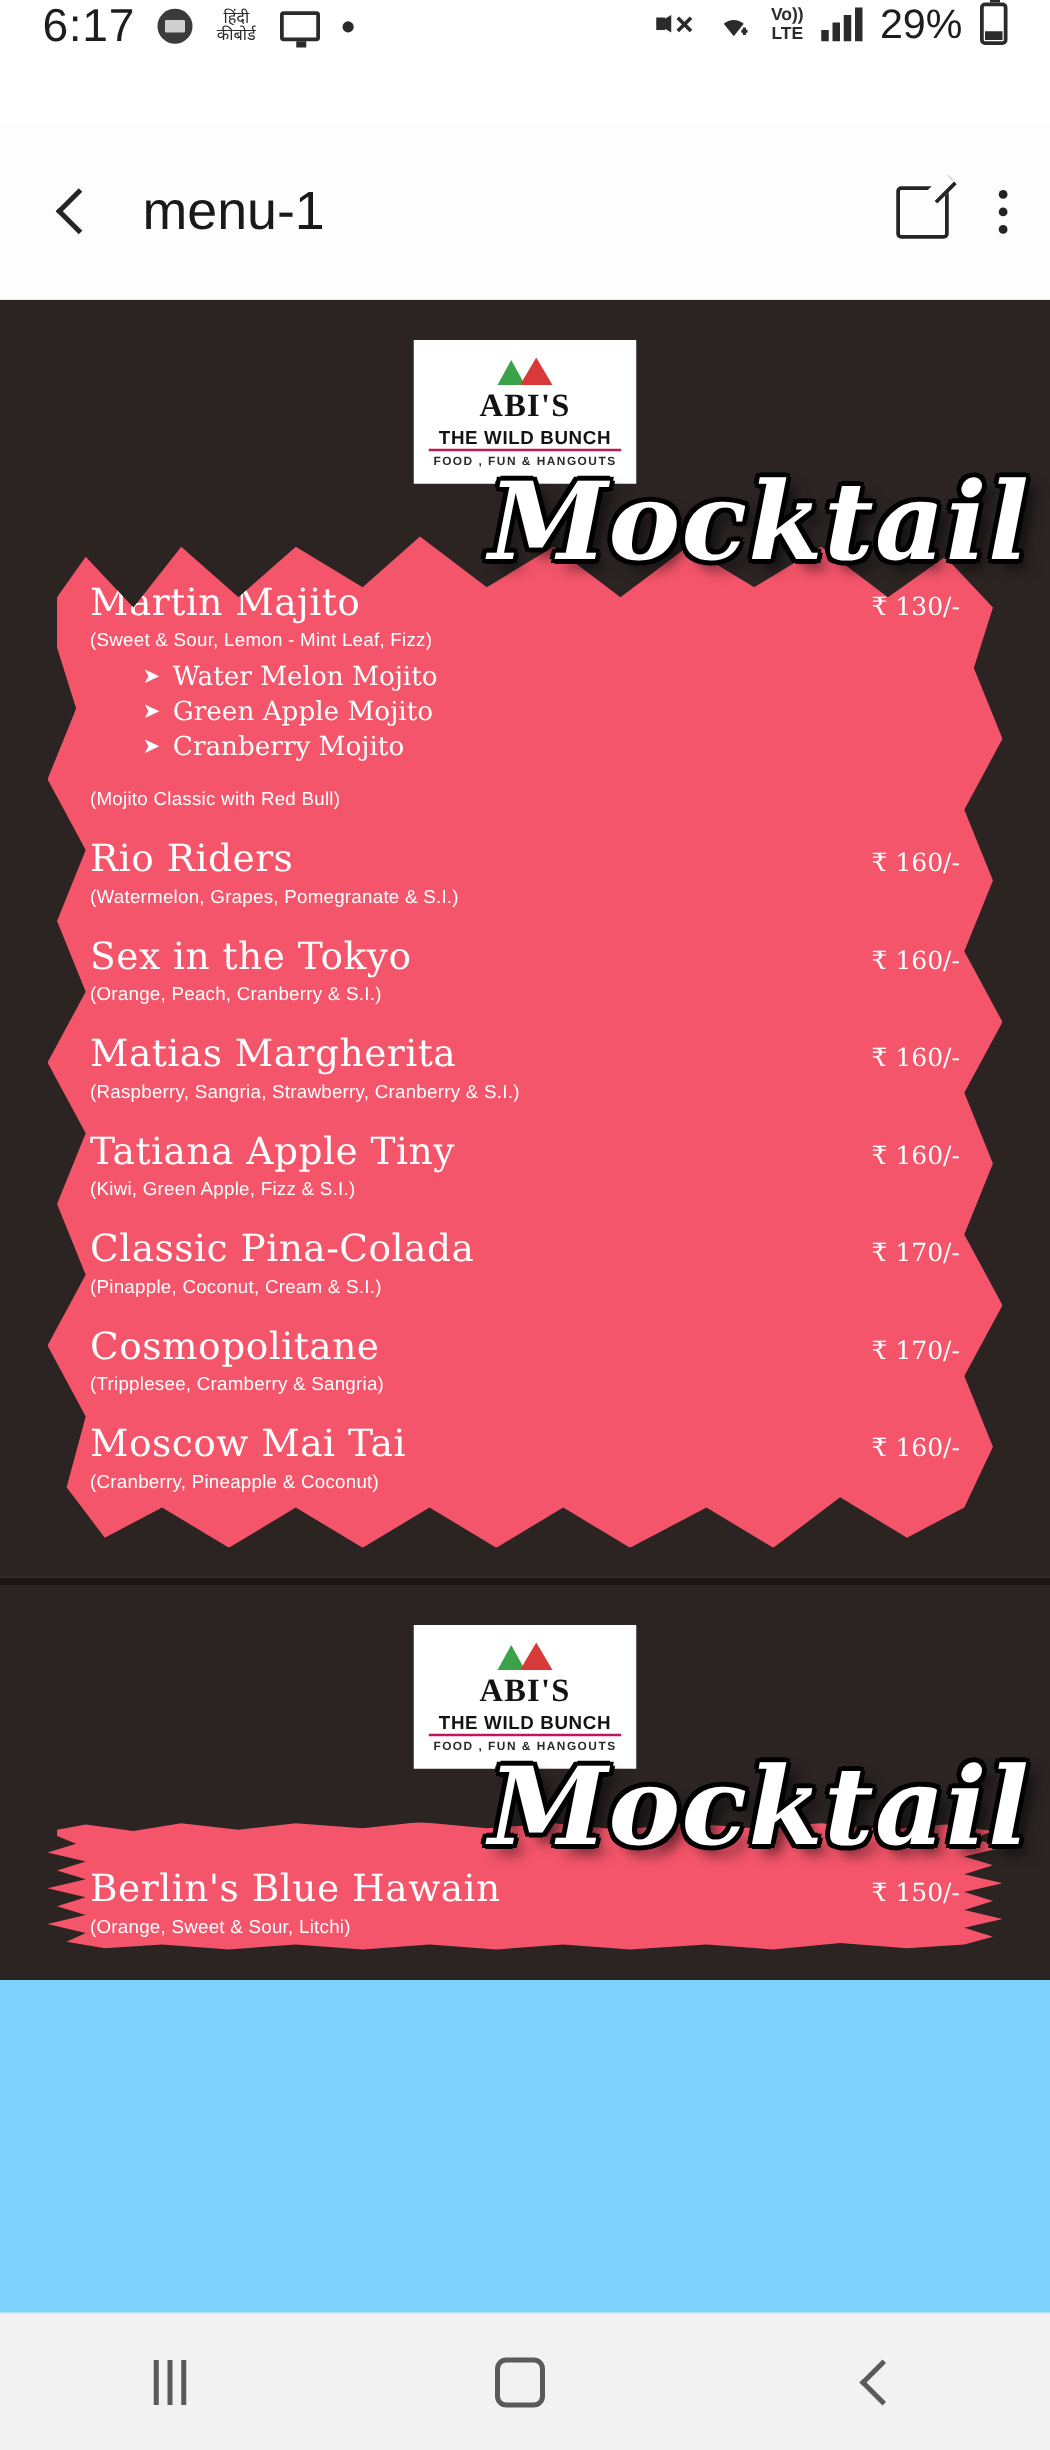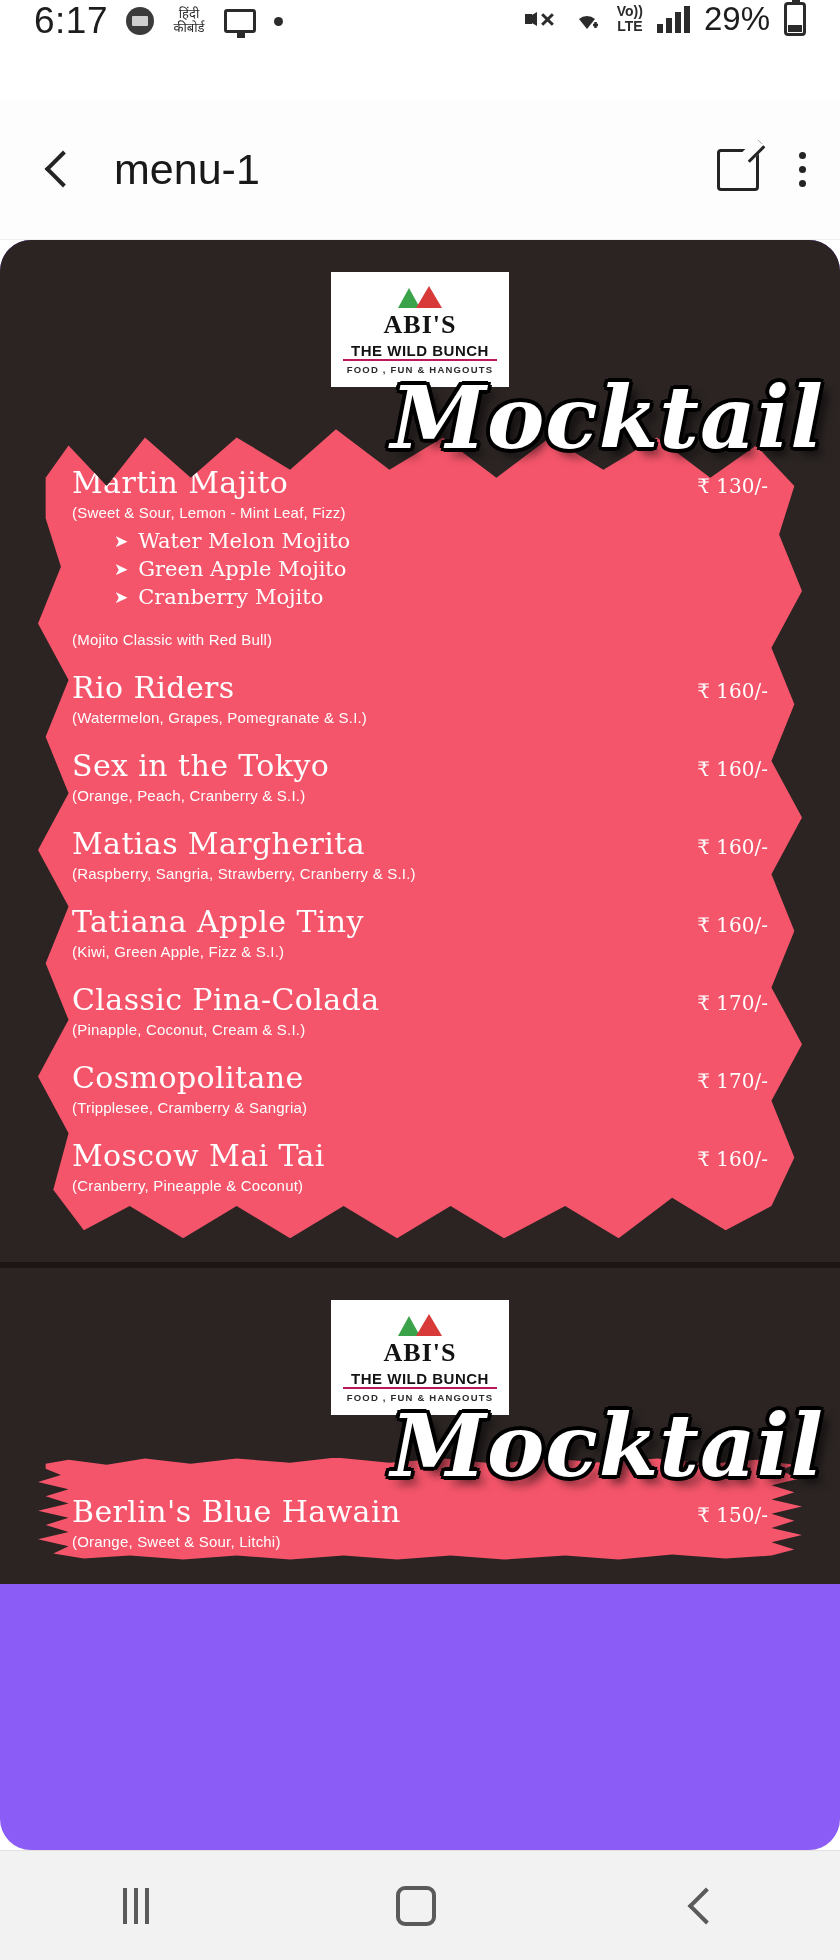--- a/index.html
+++ b/index.html
@@ -191,24 +191,23 @@
     width: 20px; height: 6px;
     background: #242424;
     transform: rotate(-45deg);
   }
   .kebab { display: flex; flex-direction: column; gap: 7px; }
   .kebab i { width: 7px; height: 7px; border-radius: 50%; background: #242424; display: block; }
 
   
   .content {
     flex: 1 1 auto;
-    background: #8b5cf6;
+    background: #7dd3fc;
     overflow: hidden;
     position: relative;
-    border-radius: 31px;
   }
   .page {
     position: relative;
     background: #2b2423;
     padding: 14px 0 24px 0;
   }
   .page + .page { border-top: 6px solid #1b1615; }
 
   .logo-box {
     width: 178px;

